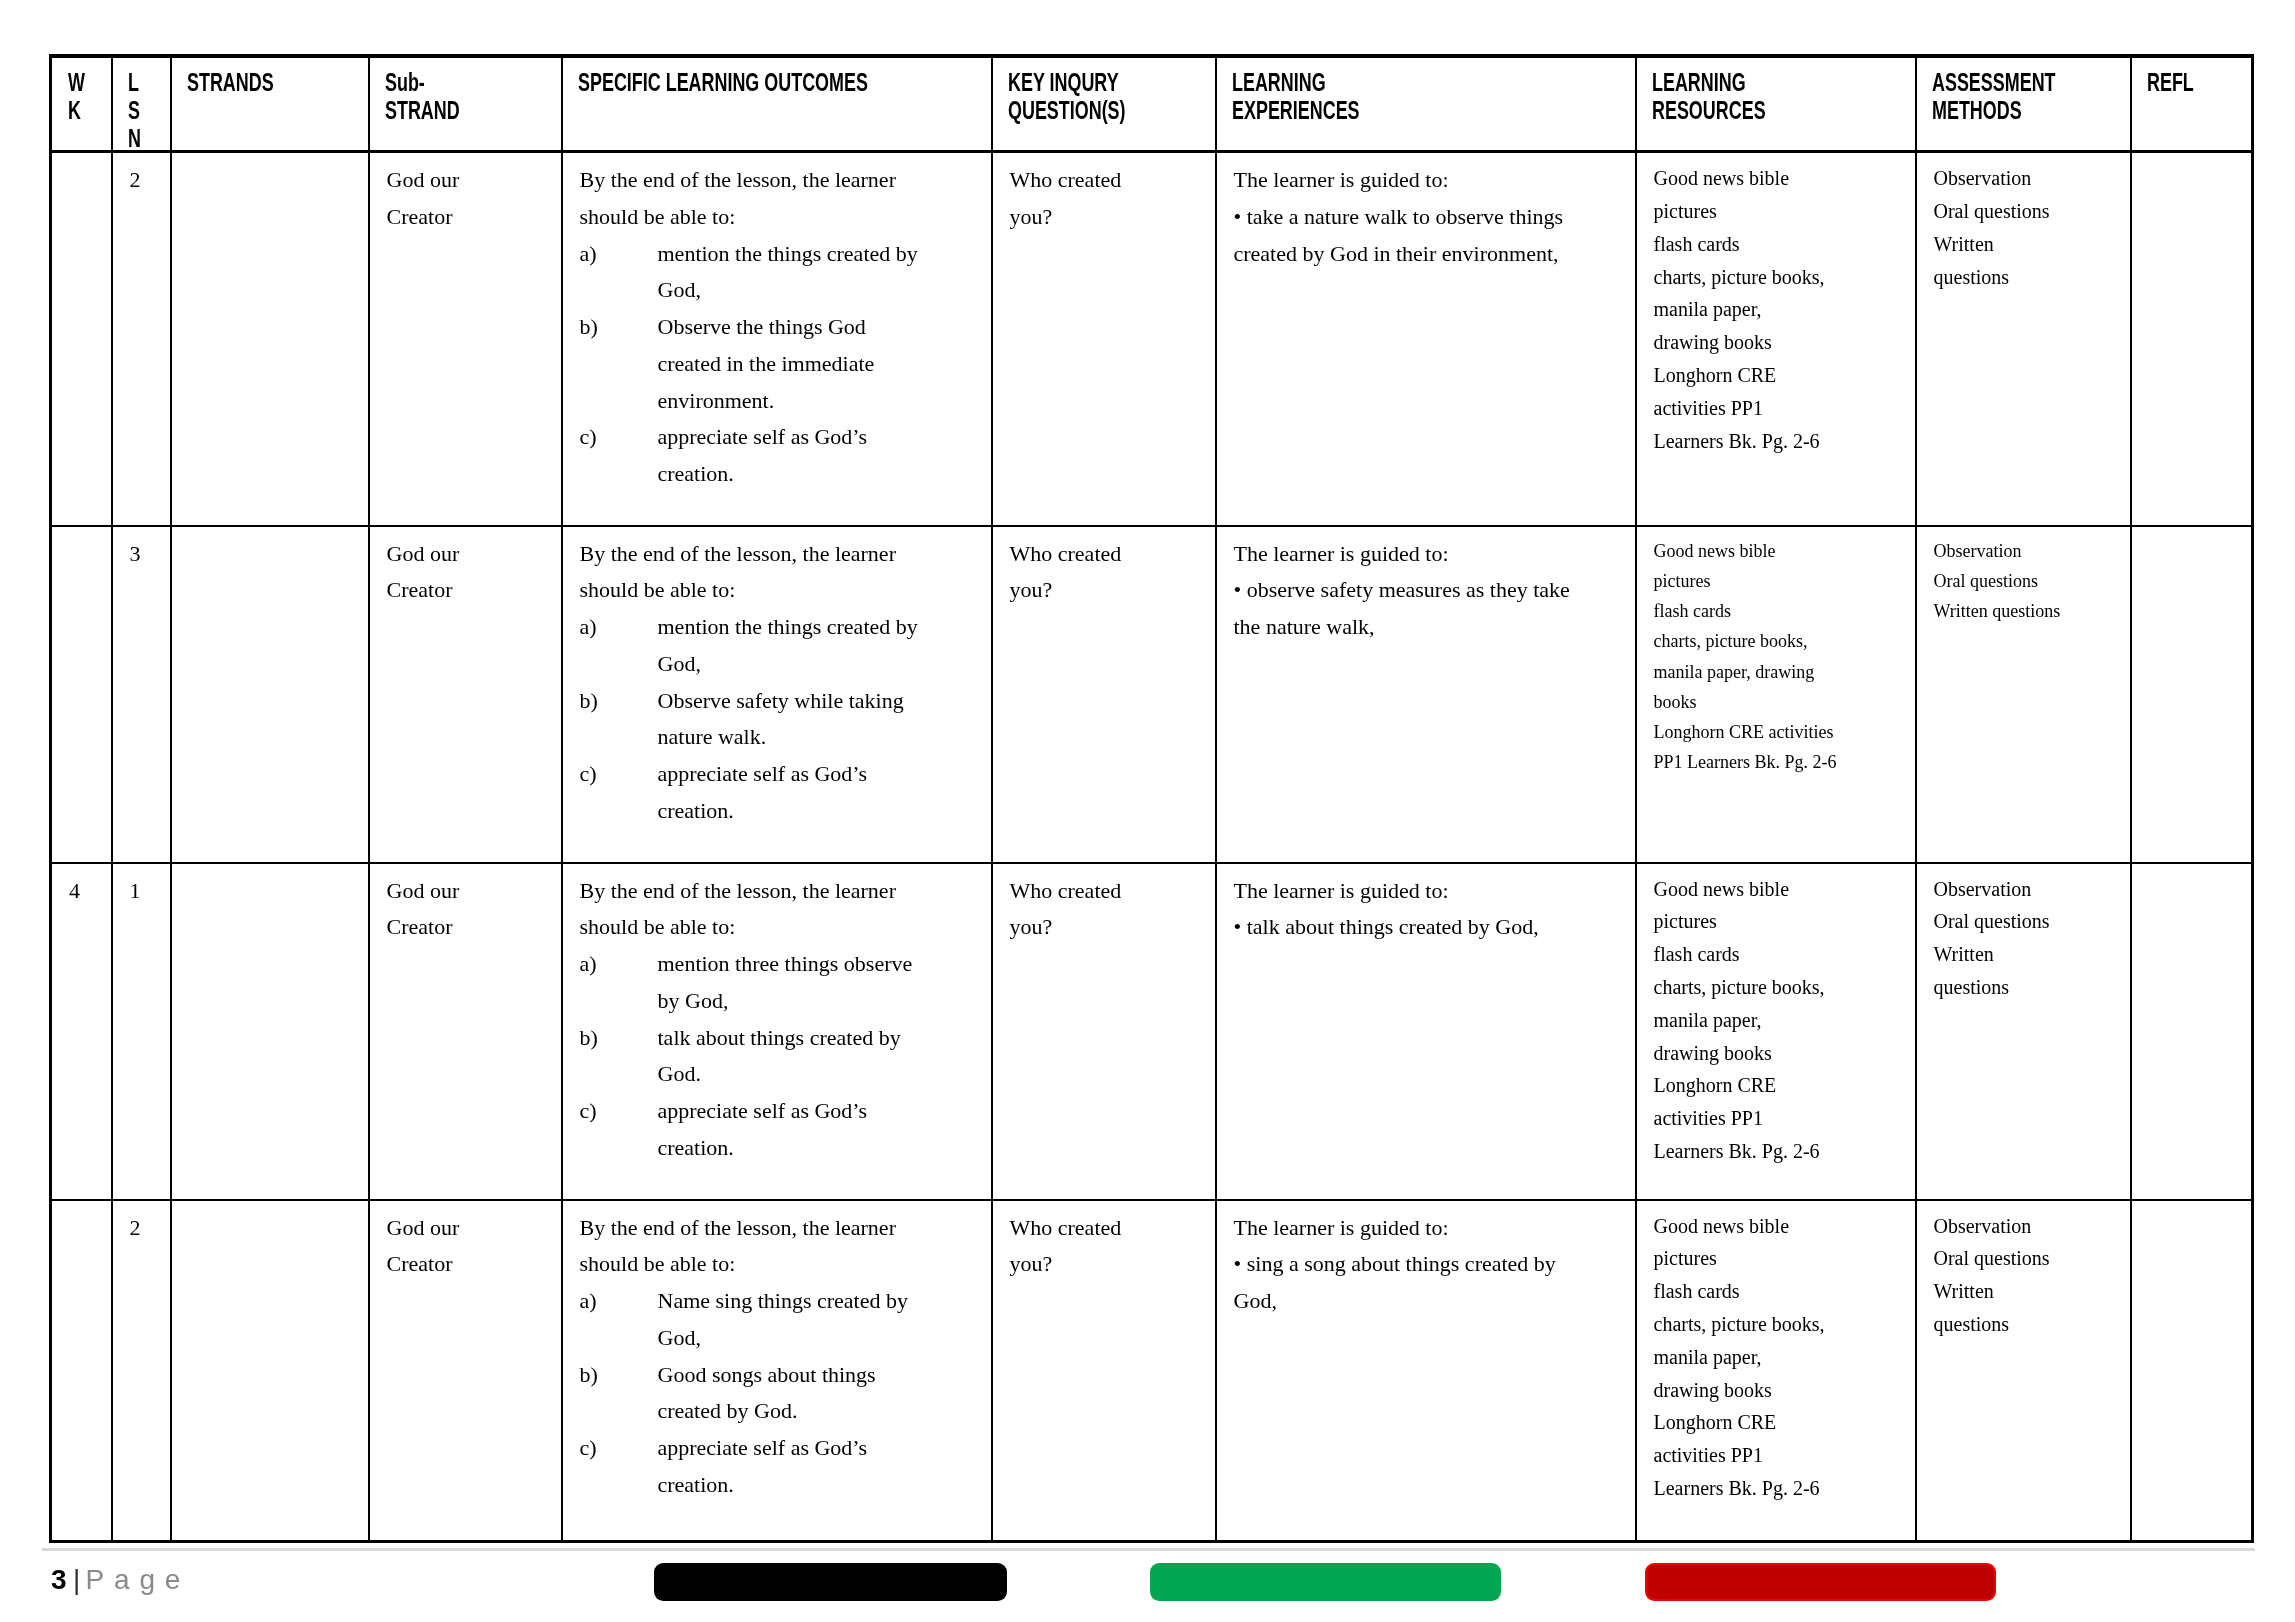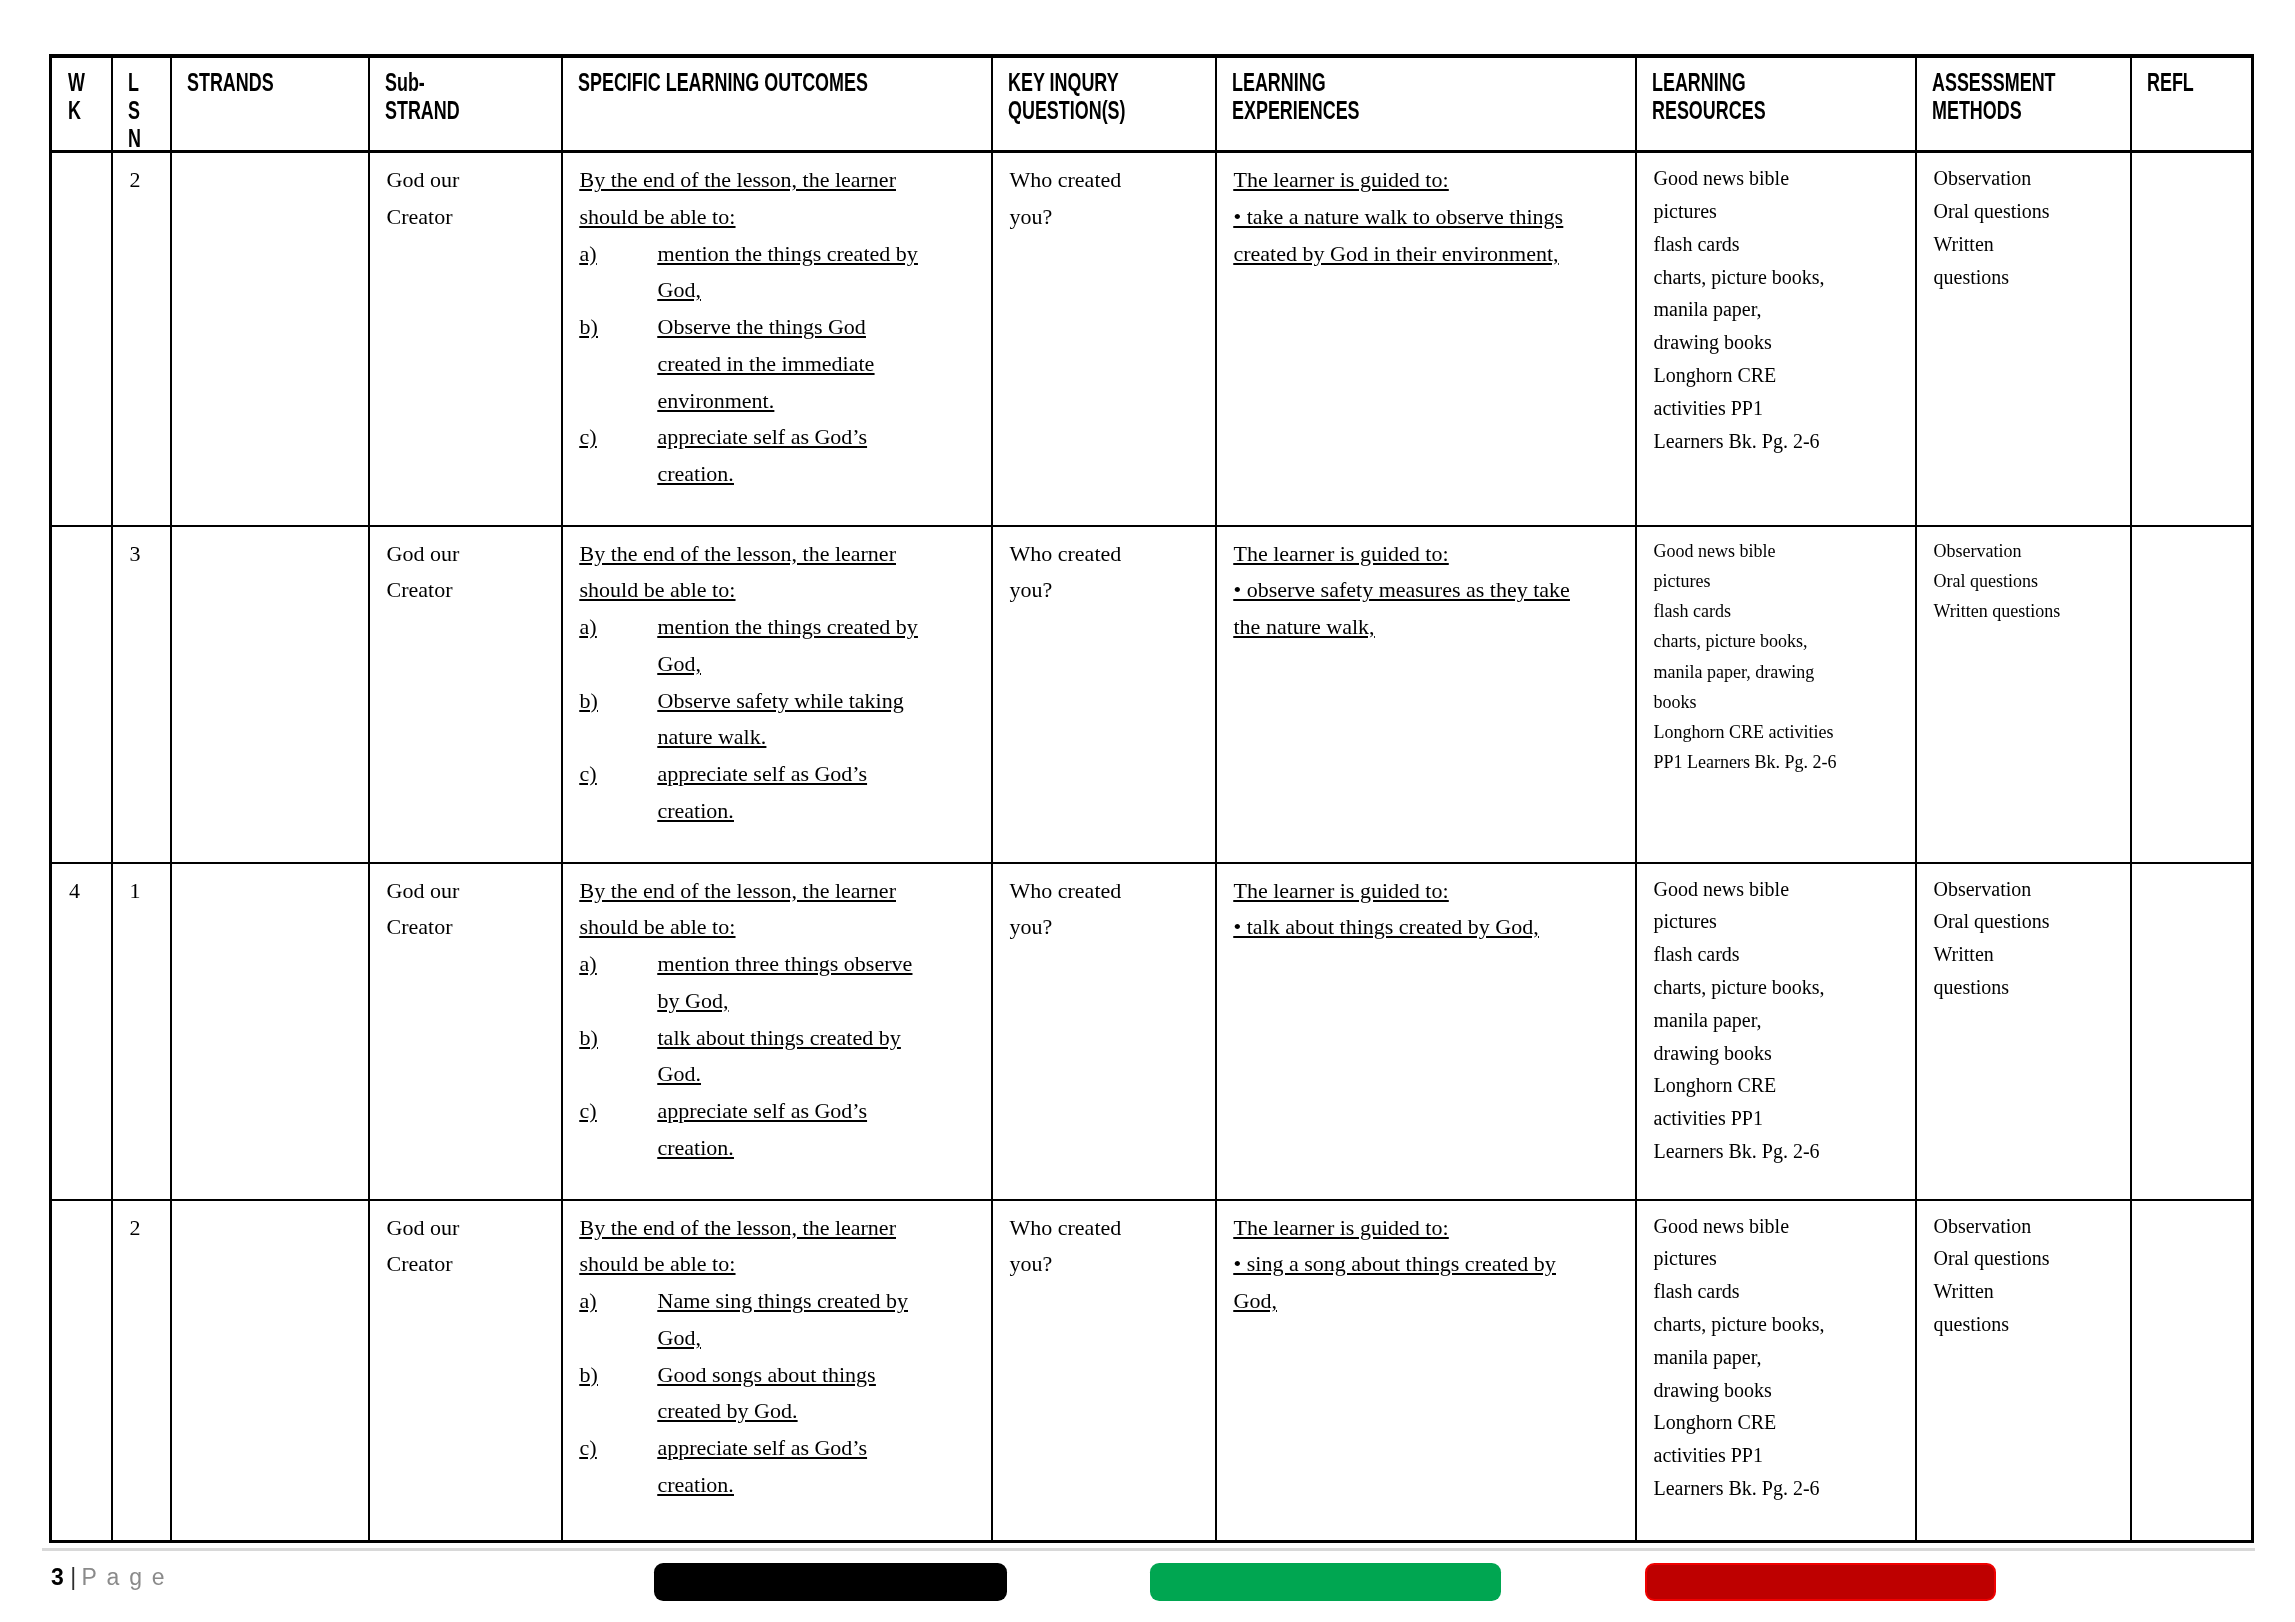--- a/index.html
+++ b/index.html
@@ -22,31 +22,31 @@
     font-family:"Liberation Sans", sans-serif;text-align:left;padding-top:10.5px;
   }
   th .ht{
     display:inline-block;font-weight:700;font-size:23.6px;line-height:1.06;
     white-space:pre-line;transform:scale(0.76,1.12);transform-origin:left top;
   }
   td{font-size:22px;line-height:1.67;white-space:pre-line;padding-left:17px;}
   .c-wk,.c-lsn{padding-left:17px;}
   .c-out{padding-right:59px;}
   .c-exp{padding-right:56px;}
-  .c-out,.c-exp,.para,.oitem{white-space:normal;text-decoration:underline;}
+  .c-out,.c-exp,.para,.oitem{white-space:normal;}
   .oitem{display:flex;}
   .omark{flex:0 0 58px;}
   .otext{flex:1 1 auto;margin-left:20px;}
   .c-res,.c-ass{font-size:20px;line-height:1.64;margin-left:10px;}
   td.sm{font-size:18px;line-height:1.68;}
   
   .footer-line{position:absolute;left:42px;top:1548px;width:2213px;height:2.6px;}
   .footer{
     position:absolute;left:51px;top:1564px;
-    font-family:"Liberation Sans", sans-serif;font-size:23px;
+    font-family:"Liberation Sans", sans-serif;font-size:28px;
   }
   .footer .num{font-weight:700;color:#000;}
   .footer .sep{color:#2f2f2f;margin:0 5.2px 0 6.5px;font-weight:400;}
   .footer .pw{color:#8a8a8a;letter-spacing:9.8px;}
   .bar{position:absolute;top:1563px;height:38px;border-radius:9.2px;box-sizing:border-box;}
   .bar-black{left:654px;width:353px;}
   .bar-green{left:1150px;width:351px;}
   .bar-red{left:1645px;width:351px;border:2.6px solid #f00000;}
 </style>
 </head>

